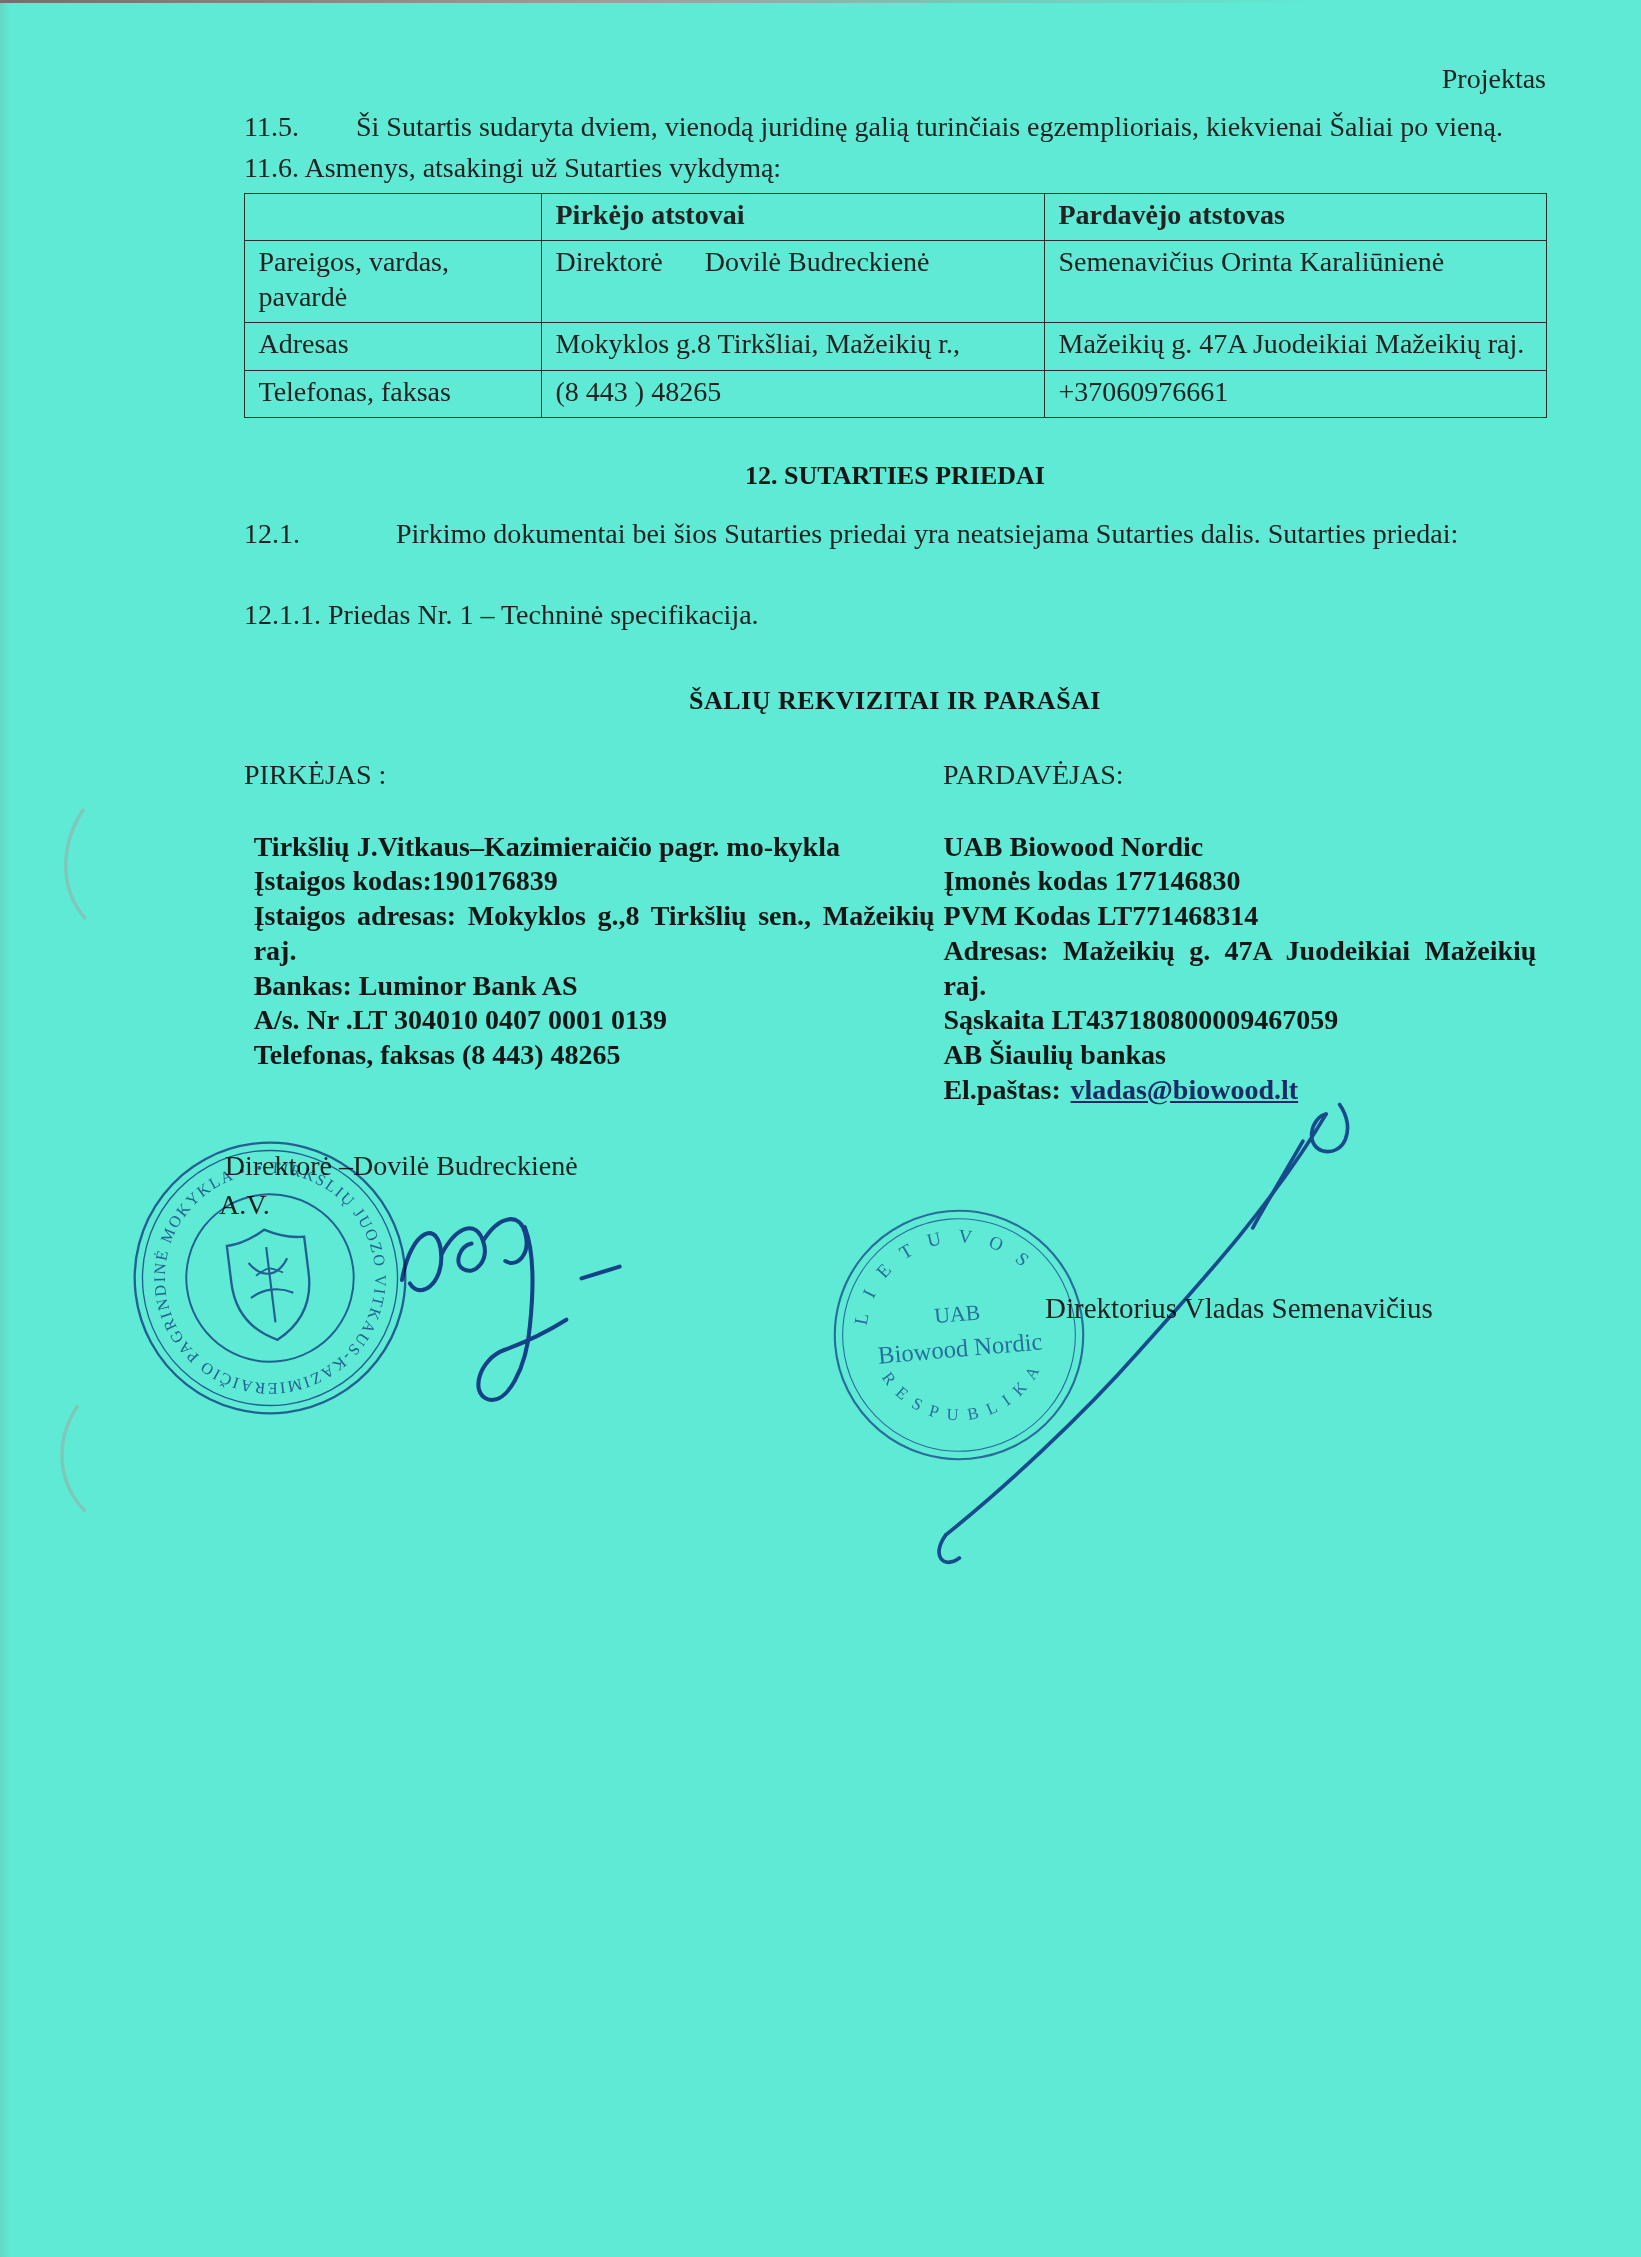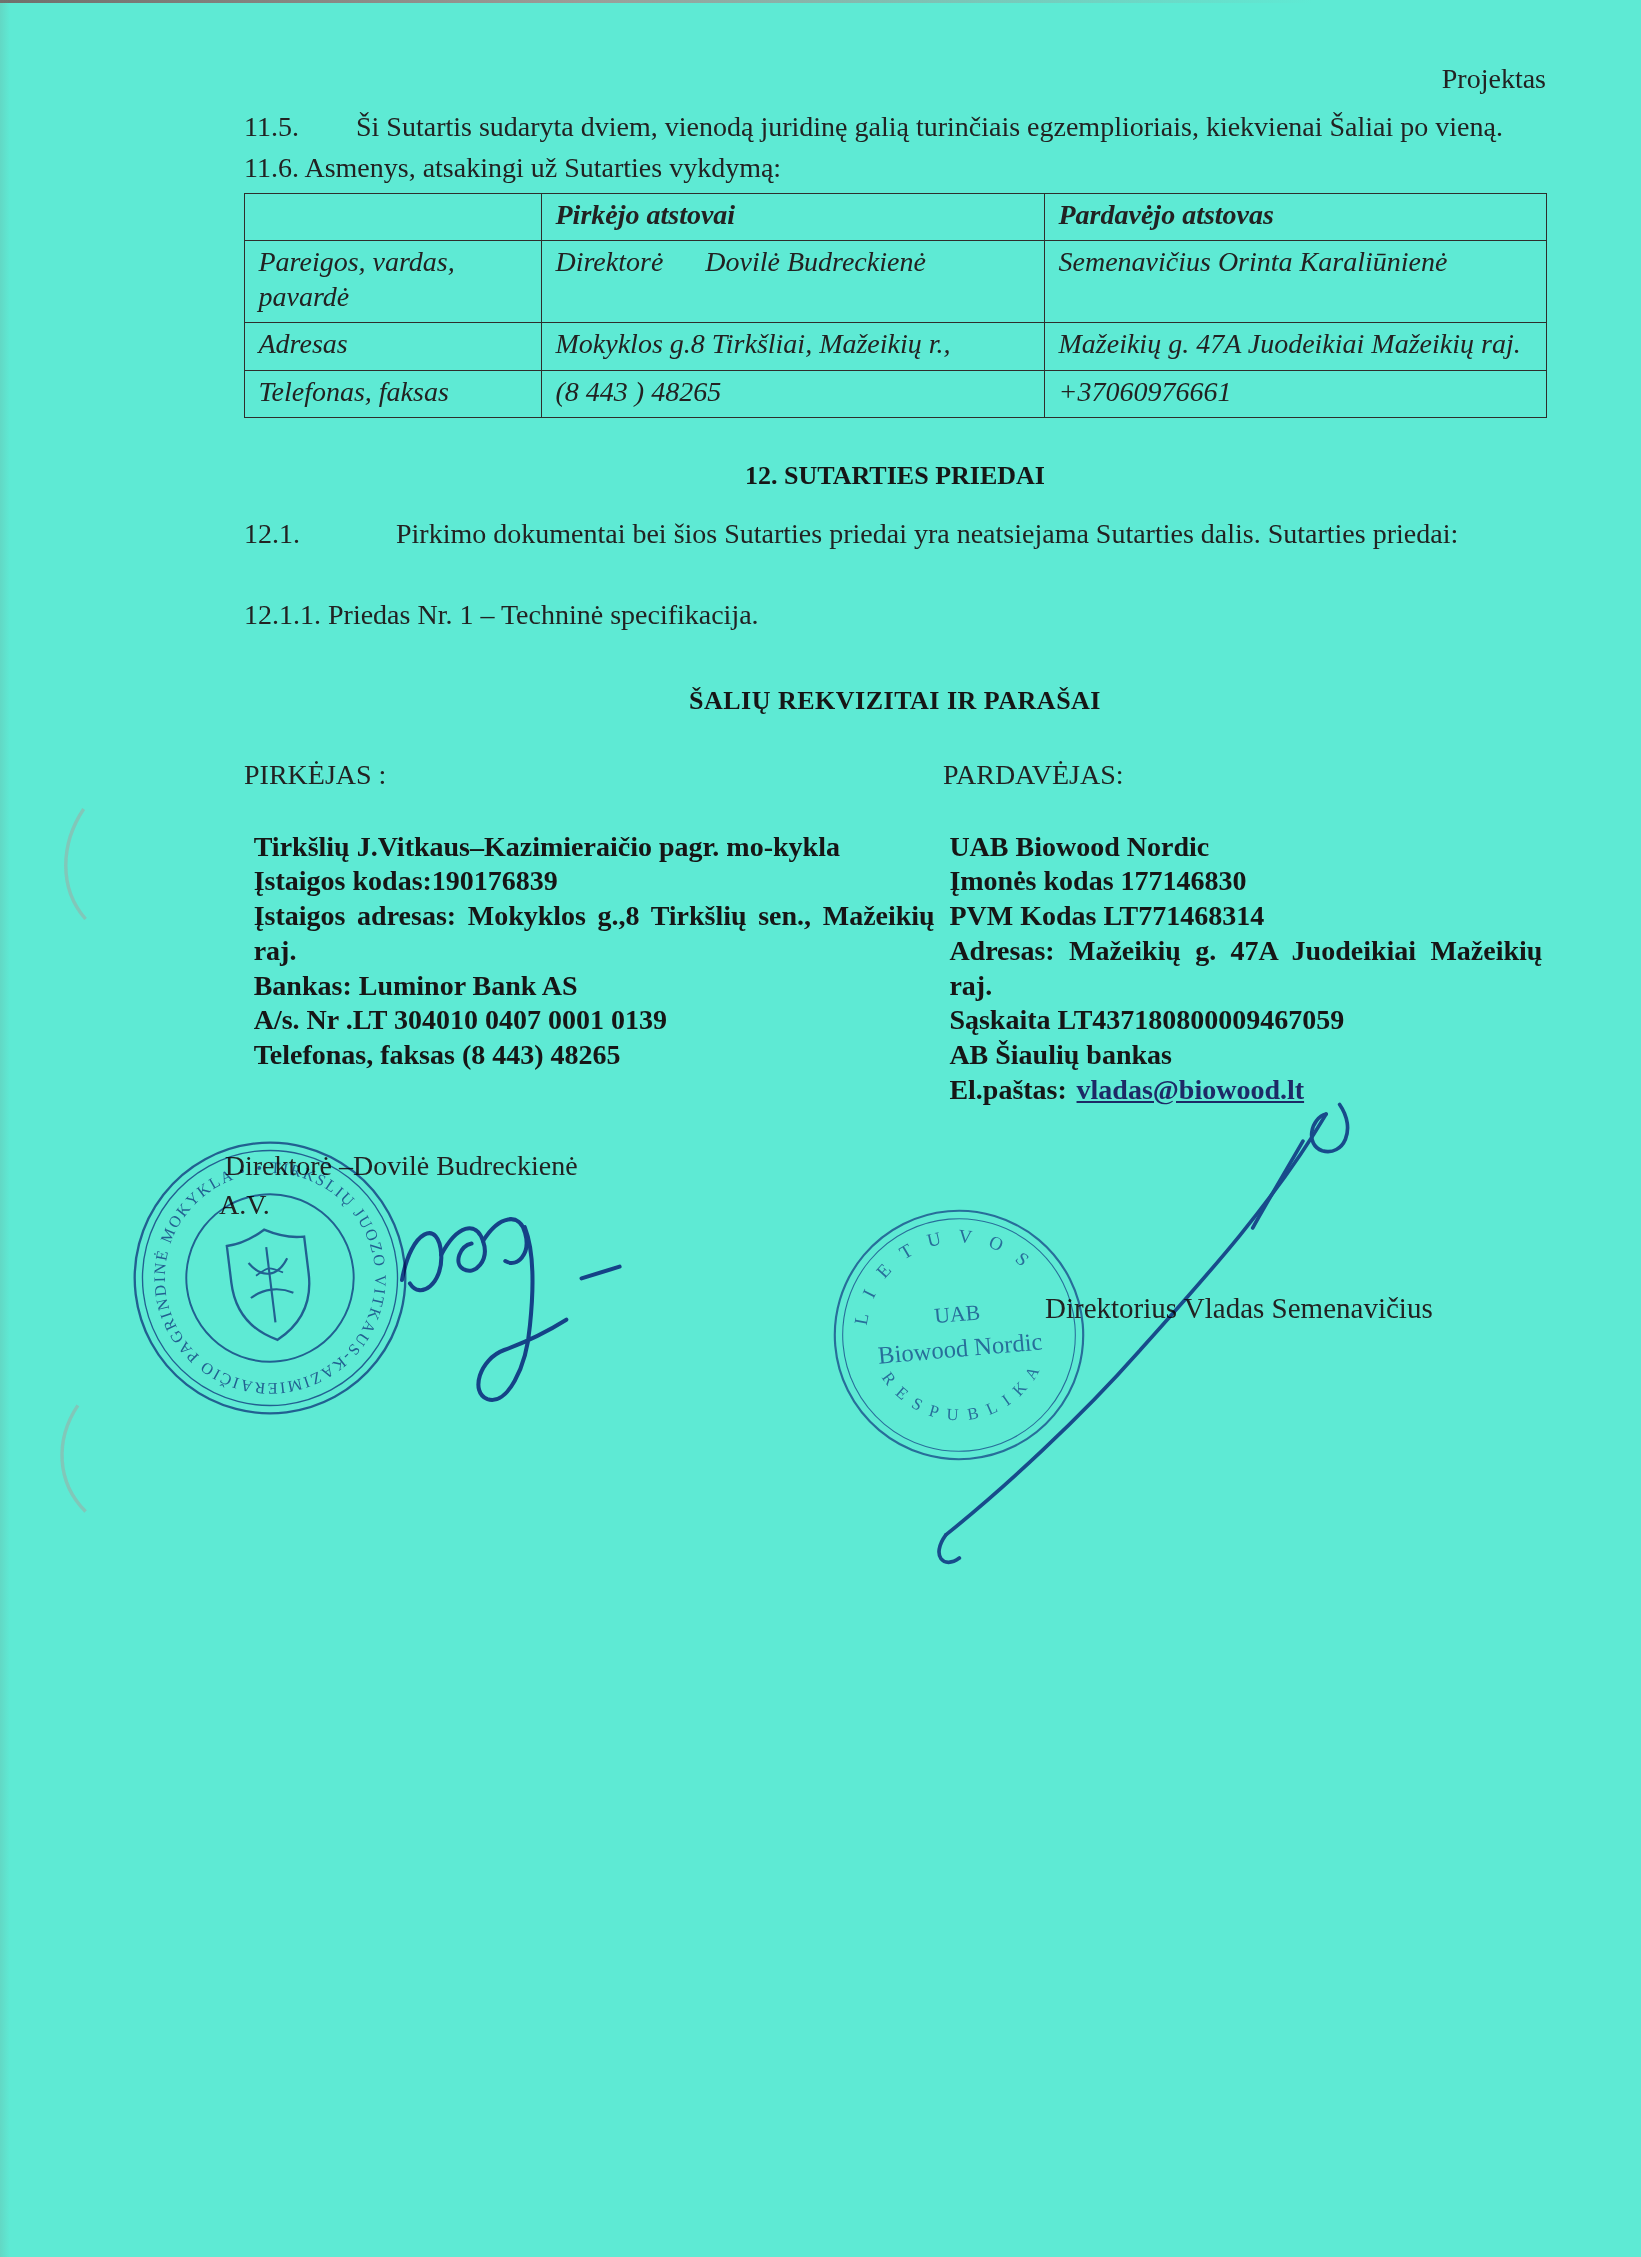--- a/index.html
+++ b/index.html
@@ -9,32 +9,32 @@
         background:linear-gradient(90deg,rgba(120,120,115,.16),transparent);pointer-events:none;}
   .scan-top-edge{position:absolute;top:0;left:0;width:100%;height:2.9px;
         background:linear-gradient(90deg,#70706c,#9c9c97 35%,rgba(180,180,175,0) 80%);}
   .content{position:absolute;left:244px;top:62px;width:1302px;font-size:28px;line-height:1.24;}
   p{margin:0;}
   .projektas{text-align:right;margin:0 0 13.5px;}
   .clause{text-align:justify;}
   .hang115{padding-left:46px;text-indent:-46px;}
   .hang115 .cnum{display:inline-block;width:112px;text-indent:0;}
   .c116{margin-top:5.8px;}
-  .doc-table{border-collapse:collapse;margin-top:7.7px;width:1302px;table-layout:fixed;font-size:28px;font-style:italic;}
+  .doc-table{border-collapse:collapse;margin-top:7.7px;width:1302px;table-layout:fixed;font-size:28px;}
   .doc-table td{border:1.9px solid #2e2e2c;padding:3.9px 13.5px 7.7px;vertical-align:top;white-space:pre-wrap;}
   .col1{width:297px}.col2{width:503px}.col3{width:502px}
   .b{font-weight:bold;}
   .center-title{font-weight:bold;text-align:center;font-size:26px;margin:42px 0 0;color:#161616;}
   .hang121{margin-top:25px;padding-left:29px;text-indent:-29px;}
   .hang121 .cnum{display:inline-block;width:152px;text-indent:0;}
   .c1211{margin-top:46px;}
   .req-title{margin-top:52px;letter-spacing:0.5px;}
   .parties-row{display:flex;margin-top:41px;}
   .party-label.left{width:699px;}
-  .req-cols{display:flex;margin-top:37px;font-weight:bold;color:#161616;gap:6px;}
+  .req-cols{display:flex;margin-top:37px;font-weight:bold;color:#161616;}
   .buyer-col{width:681px;margin-left:9.7px;text-align:justify;}
   .seller-col{width:593px;margin-left:8.7px;text-align:justify;}
   a.email{color:#1d2a66;text-decoration:underline;margin-left:9.7px;font-weight:bold;}
   .sig-name{margin-top:42px;margin-left:-19.3px;}
   .av{margin-left:-25px;margin-top:3.9px;}
   .overlay{position:absolute;mix-blend-mode:multiply;pointer-events:none;}
   .buyer-stamp{left:124px;top:1132px;width:292px;height:292px;transform:rotate(-7deg);opacity:.85;}
   .buyer-sig{left:382px;top:1157px;width:319px;height:299px;opacity:.95;transform:rotate(-3deg);}
   .seller-stamp{left:821px;top:1197px;width:276px;height:276px;transform:rotate(-5deg);opacity:.8;}
   .seller-sig{left:886px;top:1079px;width:526px;height:546px;opacity:.9;}

